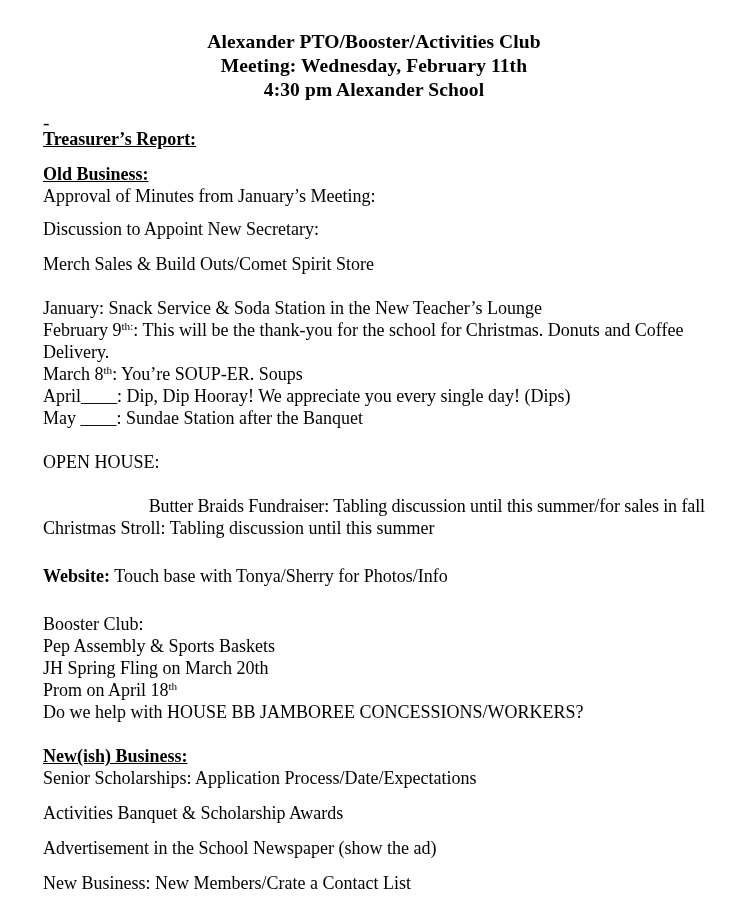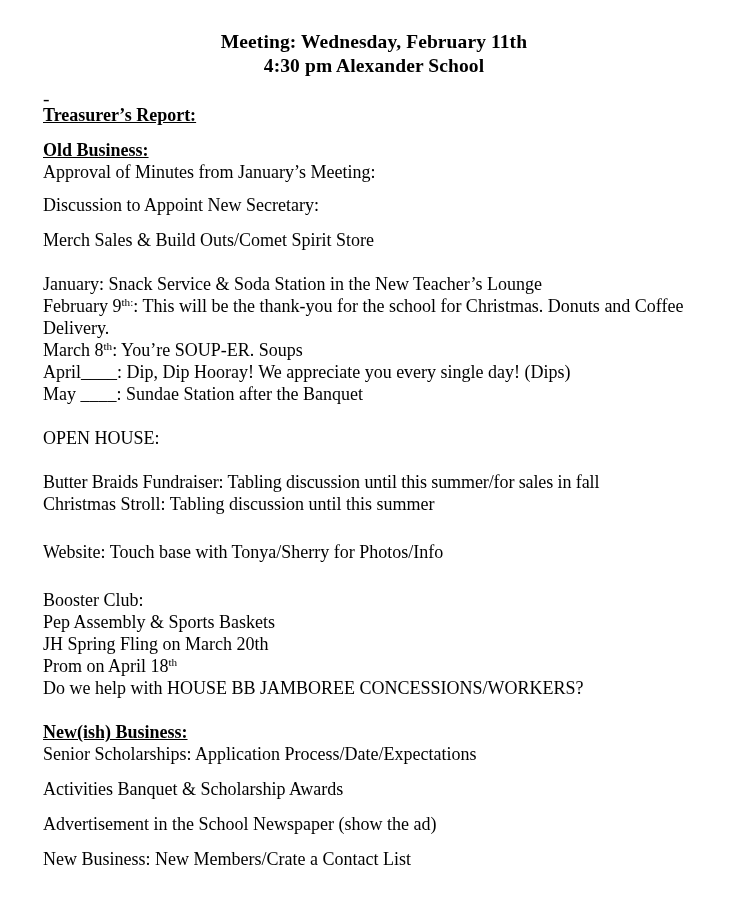--- a/index.html
+++ b/index.html
@@ -36,21 +36,21 @@
 
   
   .line {
     font-size: 18px;
     line-height: 22px;
     white-space: pre-wrap;
     margin: 0;
   }
   .b      { font-weight: normal; }
   .bu     { font-weight: bold; text-decoration: underline; text-underline-offset: 1px; }
-  .lead-b { font-weight: normal; }
+  .lead-b { font-weight: bold; }
 
   
   .gap-sm  { height: 11px; }
   .gap-md  { height: 13px; }
   .gap-lg  { height: 22px; }
   .gap-xl  { height: 26px; }
 
   .stray {
     font-size: 19.5px;
     line-height: 11px;
@@ -58,28 +58,29 @@
     color: #000;
     margin: 0;
   }
 
   sup {
     font-size: 0.62em;
     line-height: 0;
     vertical-align: 0.52em;
   }
 
-  .tight { letter-spacing: -0.1px; }
+  .tight { letter-spacing: -0.1px; text-align: right; }
 </style>
 </head>
 <body>
 
 <div class="page">
 
   <div class="doc-header">
+    <span class="hline">Alexander PTO/Booster/Activities Club</span>
     <span class="hline">Meeting: Wednesday, February 11th</span>
     <span class="hline">4:30 pm Alexander School</span>
   </div>
 
   <div class="gap-sm"></div>
 
   <div class="stray">-</div>
 
   <div class="line bu">Treasurer’s Report:</div>
 

